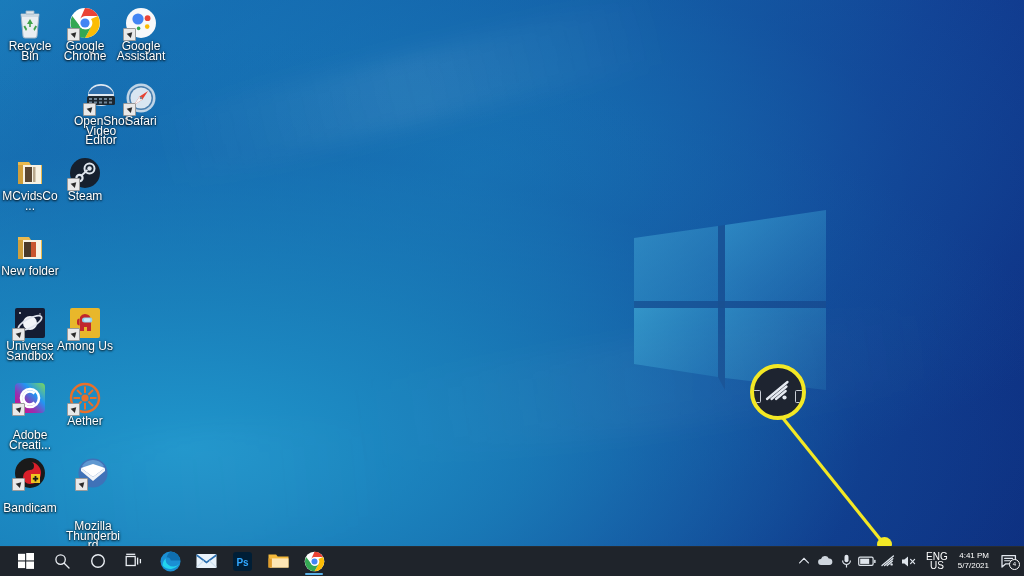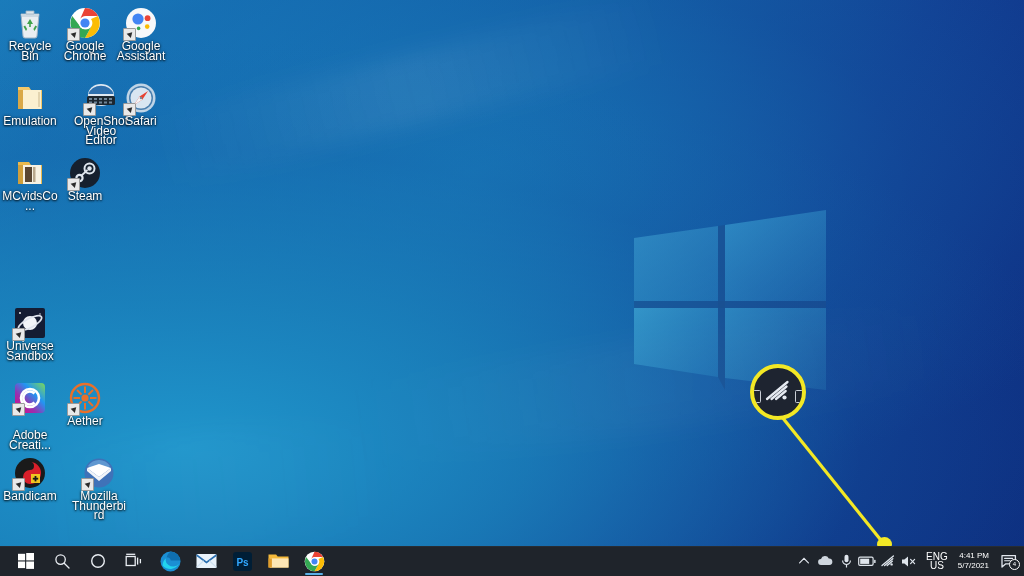--- a/index.html
+++ b/index.html
@@ -196,31 +196,20 @@
           <circle cx="13" cy="12" r="5.6" fill="#4285f4"></circle>
           <circle cx="22.6" cy="11.2" r="2.9" fill="#ea4335"></circle>
           <circle cx="22.2" cy="19.6" r="2.3" fill="#fbbc05"></circle>
           <circle cx="13.6" cy="21.4" r="1.8" fill="#34a853"></circle>
         </svg>
         <span class="sc-arrow"></span>
       </span>
       <span class="lbl">Google Assistant</span>
     </div>
 
-    <div class="desk-icon" style="left:2px;top:81px;">
-      <span class="glyph">
-        <svg width="30" height="30" viewBox="0 0 30 30">
-          <path d="M3 4 h11 l2 3 h11 v19 h-24 z" fill="#f3c86a"></path>
-          <path d="M5 7 h21 v19 h-21 z" fill="#fbf0d0"></path>
-          <path d="M3 7 h5 v19 h-5 z" fill="#d9a847"></path>
-          <path d="M24 9 v15" stroke="#cbb88e" stroke-width="1"></path>
-        </svg>
-      </span>
-      <span class="lbl">Emulation</span>
-    </div>
 
     <div class="desk-icon" style="left:73px;top:81px;">
       <span class="glyph">
         <svg width="32" height="32" viewBox="0 0 32 32">
           <ellipse cx="16" cy="13" rx="13" ry="11" fill="#dfe8f2"></ellipse>
           <path d="M3.4 12 A13 11 0 0 1 28.6 12 Z" fill="#2e6fad"></path>
           <rect x="2" y="14" width="28" height="9" rx="1.5" fill="#1d2730"></rect>
           <g fill="#6f8598">
             <rect x="4" y="16" width="3" height="2"></rect>
               <rect x="9" y="16" width="3" height="2"></rect>
@@ -275,37 +264,62 @@
           <circle cx="20.5" cy="11.5" r="2.2" fill="#dfe6ee"></circle>
           <circle cx="10.5" cy="21" r="4.2" fill="#dfe6ee"></circle>
           <circle cx="10.5" cy="21" r="2" fill="#16202e"></circle>
           <path d="M12 19 L18.5 13" stroke="#dfe6ee" stroke-width="1.8"></path>
         </svg>
         <span class="sc-arrow"></span>
       </span>
       <span class="lbl">Steam</span>
     </div>
 
+    <div class="desk-icon" style="left:2px;top:231px;">
+      <span class="glyph">
+        <svg width="30" height="30" viewBox="0 0 30 30">
+          <path d="M3 4 h11 l2 3 h11 v19 h-24 z" fill="#e8b94f"></path>
+          <path d="M6 7 h20 v19 h-20 z" fill="#f8f2e2"></path>
+          <rect x="9" y="9" width="7" height="15" fill="#4a3a2a"></rect>
+          <path d="M16 9 h5 v15 h-5 z" fill="#c8552f"></path>
+          <path d="M3 7 h5 v19 h-5 z" fill="#cf9f3d"></path>
+        </svg>
+      </span>
+      <span class="lbl">New folder</span>
+    </div>
 
 
     <div class="desk-icon" style="left:2px;top:306px;">
       <span class="glyph">
         <svg width="32" height="32" viewBox="0 0 32 32">
           <rect x="1" y="1" width="30" height="30" rx="2" fill="#141c33"></rect>
           <circle cx="16" cy="16" r="7" fill="#f2f4f8"></circle>
           <ellipse cx="16" cy="16" rx="13" ry="4.5" fill="none" stroke="#dfe4ee" stroke-width="1.7" transform="rotate(-28 16 16)"></ellipse>
           <circle cx="6" cy="6" r="0.9" fill="#ffffff"></circle>
           <circle cx="26" cy="7" r="0.7" fill="#ffffff"></circle>
           <circle cx="7" cy="26" r="0.7" fill="#ffffff"></circle>
         </svg>
         <span class="sc-arrow"></span>
       </span>
       <span class="lbl">Universe Sandbox</span>
     </div>
 
+    <div class="desk-icon" style="left:57px;top:306px;">
+      <span class="glyph">
+        <svg width="32" height="32" viewBox="0 0 32 32">
+          <rect x="1" y="1" width="30" height="30" rx="2" fill="#e8b72b"></rect>
+          <path d="M11 10 a6 6 0 0 1 11 2 v12 h-4 v-4 h-3 v4 h-4 z" fill="#c0272d"></path>
+          <path d="M8 14 a2.6 2.6 0 0 1 2.6 -2.6 v7 A2.6 2.6 0 0 1 8 15.8 z" fill="#c0272d"></path>
+          <path d="M15.5 10.5 h6.5 a3 3 0 0 1 0 5 h-6.5 a2.5 2.5 0 0 1 0 -5 z" fill="#8fd4f0"></path>
+          <path d="M16.5 11.3 h4 a2 2 0 0 1 0 3.4 h-4 a1.7 1.7 0 0 1 0 -3.4 z" fill="#c4e8f8"></path>
+        </svg>
+        <span class="sc-arrow"></span>
+      </span>
+      <span class="lbl">Among Us</span>
+    </div>
 
     <div class="desk-icon" style="left:2px;top:381px;gap:14px;">
       <span class="glyph">
         <svg width="32" height="32" viewBox="0 0 32 32">
           <defs>
             <linearGradient id="ccg" x1="0" y1="1" x2="1" y2="0">
               <stop offset="0%" stop-color="#e6007e"></stop>
               <stop offset="35%" stop-color="#9b2fae"></stop>
               <stop offset="65%" stop-color="#2196f3"></stop>
               <stop offset="100%" stop-color="#7ed957"></stop>
@@ -334,35 +348,35 @@
               <path d="M19.4 19.4 L24 24"></path>
             <path d="M24 8 L19.4 12.6"></path>
               <path d="M12.6 19.4 L8 24"></path>
           </g>
         </svg>
         <span class="sc-arrow"></span>
       </span>
       <span class="lbl">Aether</span>
     </div>
 
-    <div class="desk-icon" style="left:2px;top:456px;">
+    <div class="desk-icon" style="left:2px;top:456px;gap:12px;">
       <span class="glyph">
         <svg width="32" height="32" viewBox="0 0 32 32">
           <circle cx="16" cy="16" r="15" fill="#1a1a1a"></circle>
           <path d="M16 5 a11 11 0 0 1 0 22 a7 7 0 0 1 0 -14 a4 4 0 0 0 0 -8 z" fill="#d91f2a"></path>
           <rect x="17" y="17" width="9" height="9" fill="#f0c420"></rect>
           <rect x="20.6" y="19" width="1.8" height="5.4" fill="#1a1a1a"></rect>
           <rect x="18.8" y="20.8" width="5.4" height="1.8" fill="#1a1a1a"></rect>
         </svg>
         <span class="sc-arrow"></span>
       </span>
       <span class="lbl">Bandicam</span>
     </div>
 
-    <div class="desk-icon" style="left:71px;top:456px;">
+    <div class="desk-icon" style="left:65px;top:456px;gap:30px;">
       <span class="glyph">
         <svg width="32" height="32" viewBox="0 0 32 32">
           <circle cx="16" cy="16" r="14.5" fill="#3f72b8"></circle>
           <path d="M16 3 a13 13 0 0 1 11 6 l-11 9 -11 -9 a13 13 0 0 1 11 -6 z" fill="#6fa8dc" opacity="0.7"></path>
           <path d="M4 11 L16 20 L28 11 L28 14 L16 24 L4 14 Z" fill="#f1f4f8"></path>
           <path d="M4 11 L16 20 L28 11 L16 7 Z" fill="#ffffff"></path>
         </svg>
         <span class="sc-arrow"></span>
       </span>
       <span class="lbl">Mozilla Thunderbird</span>

